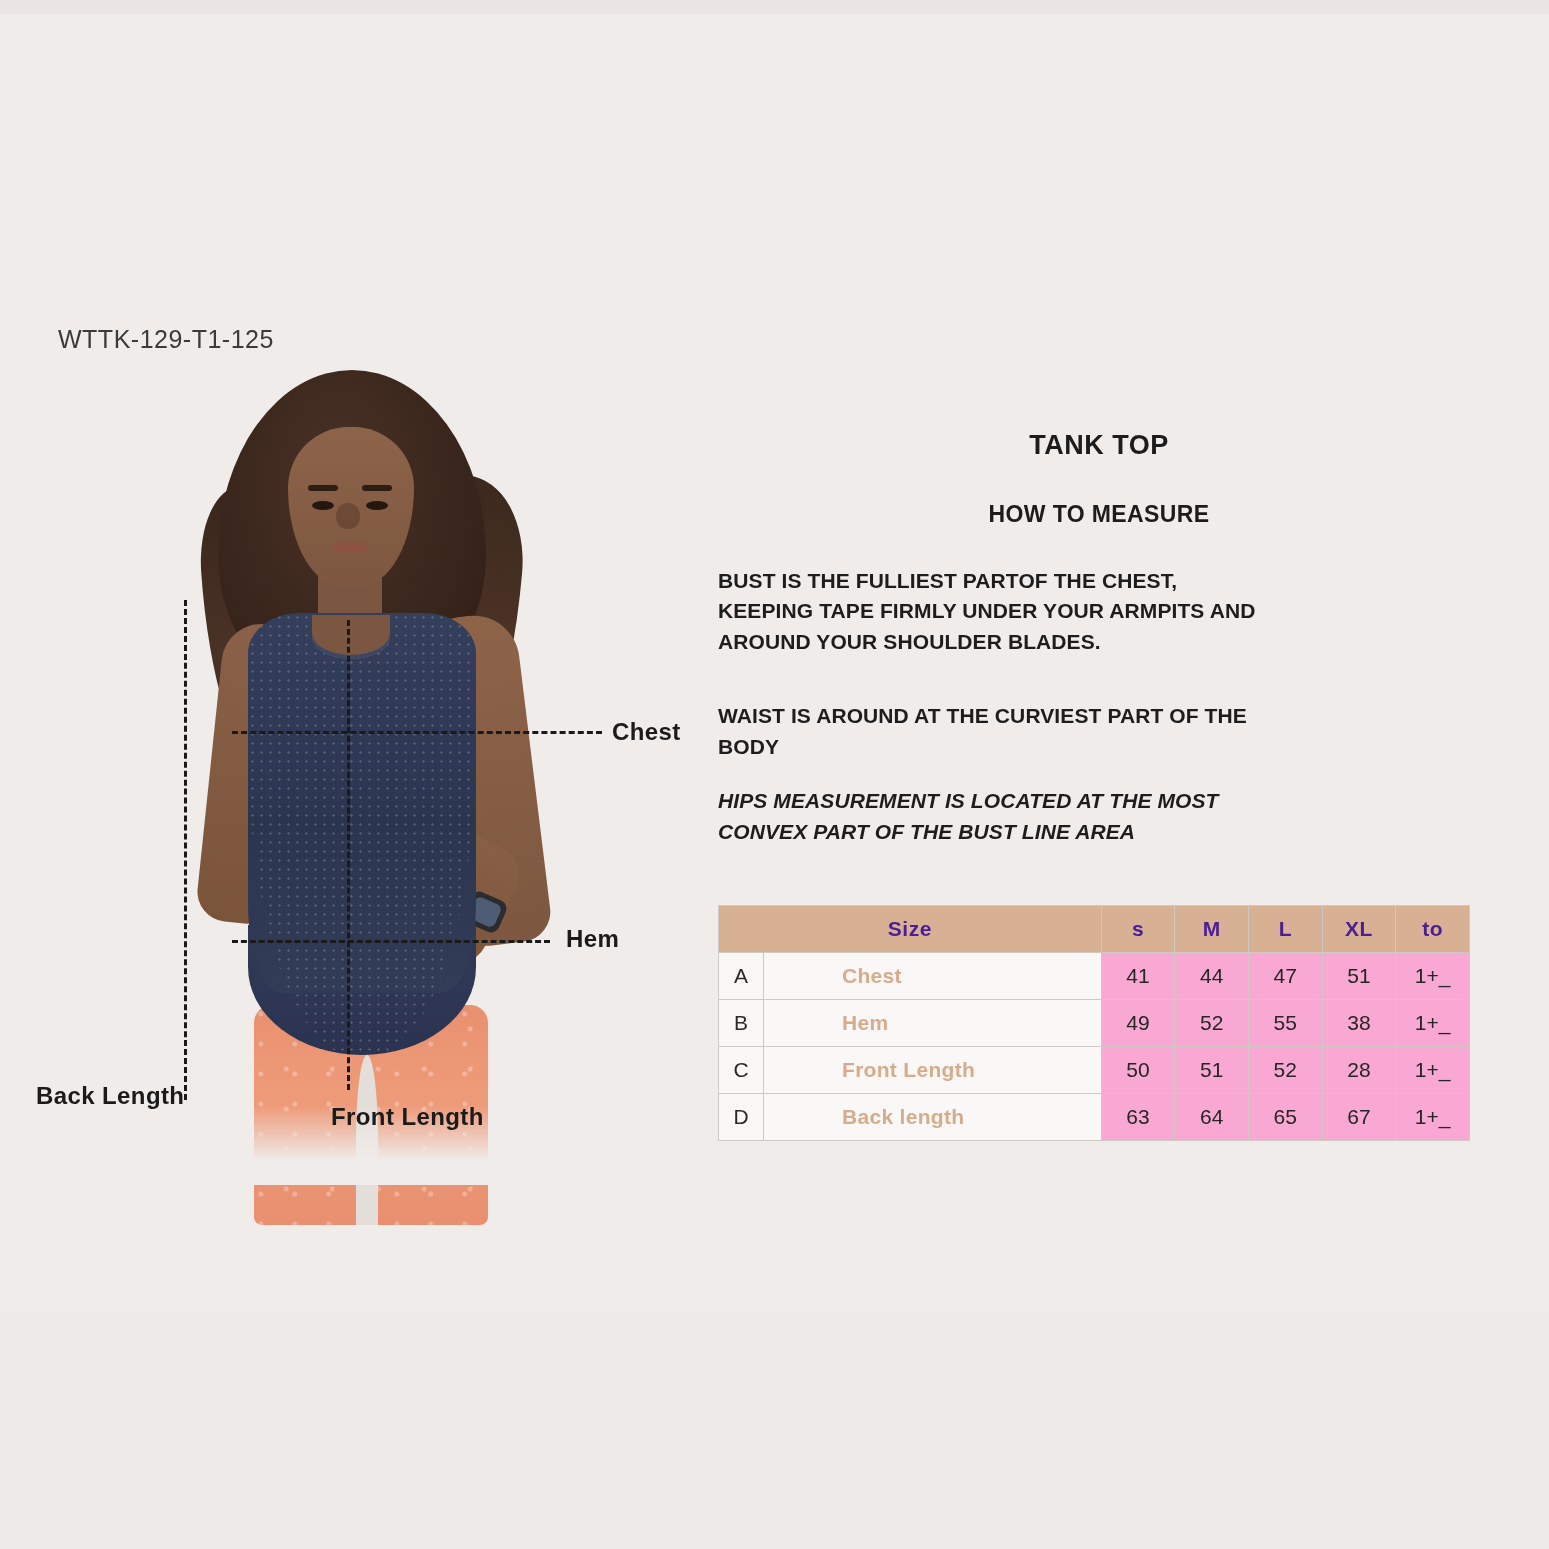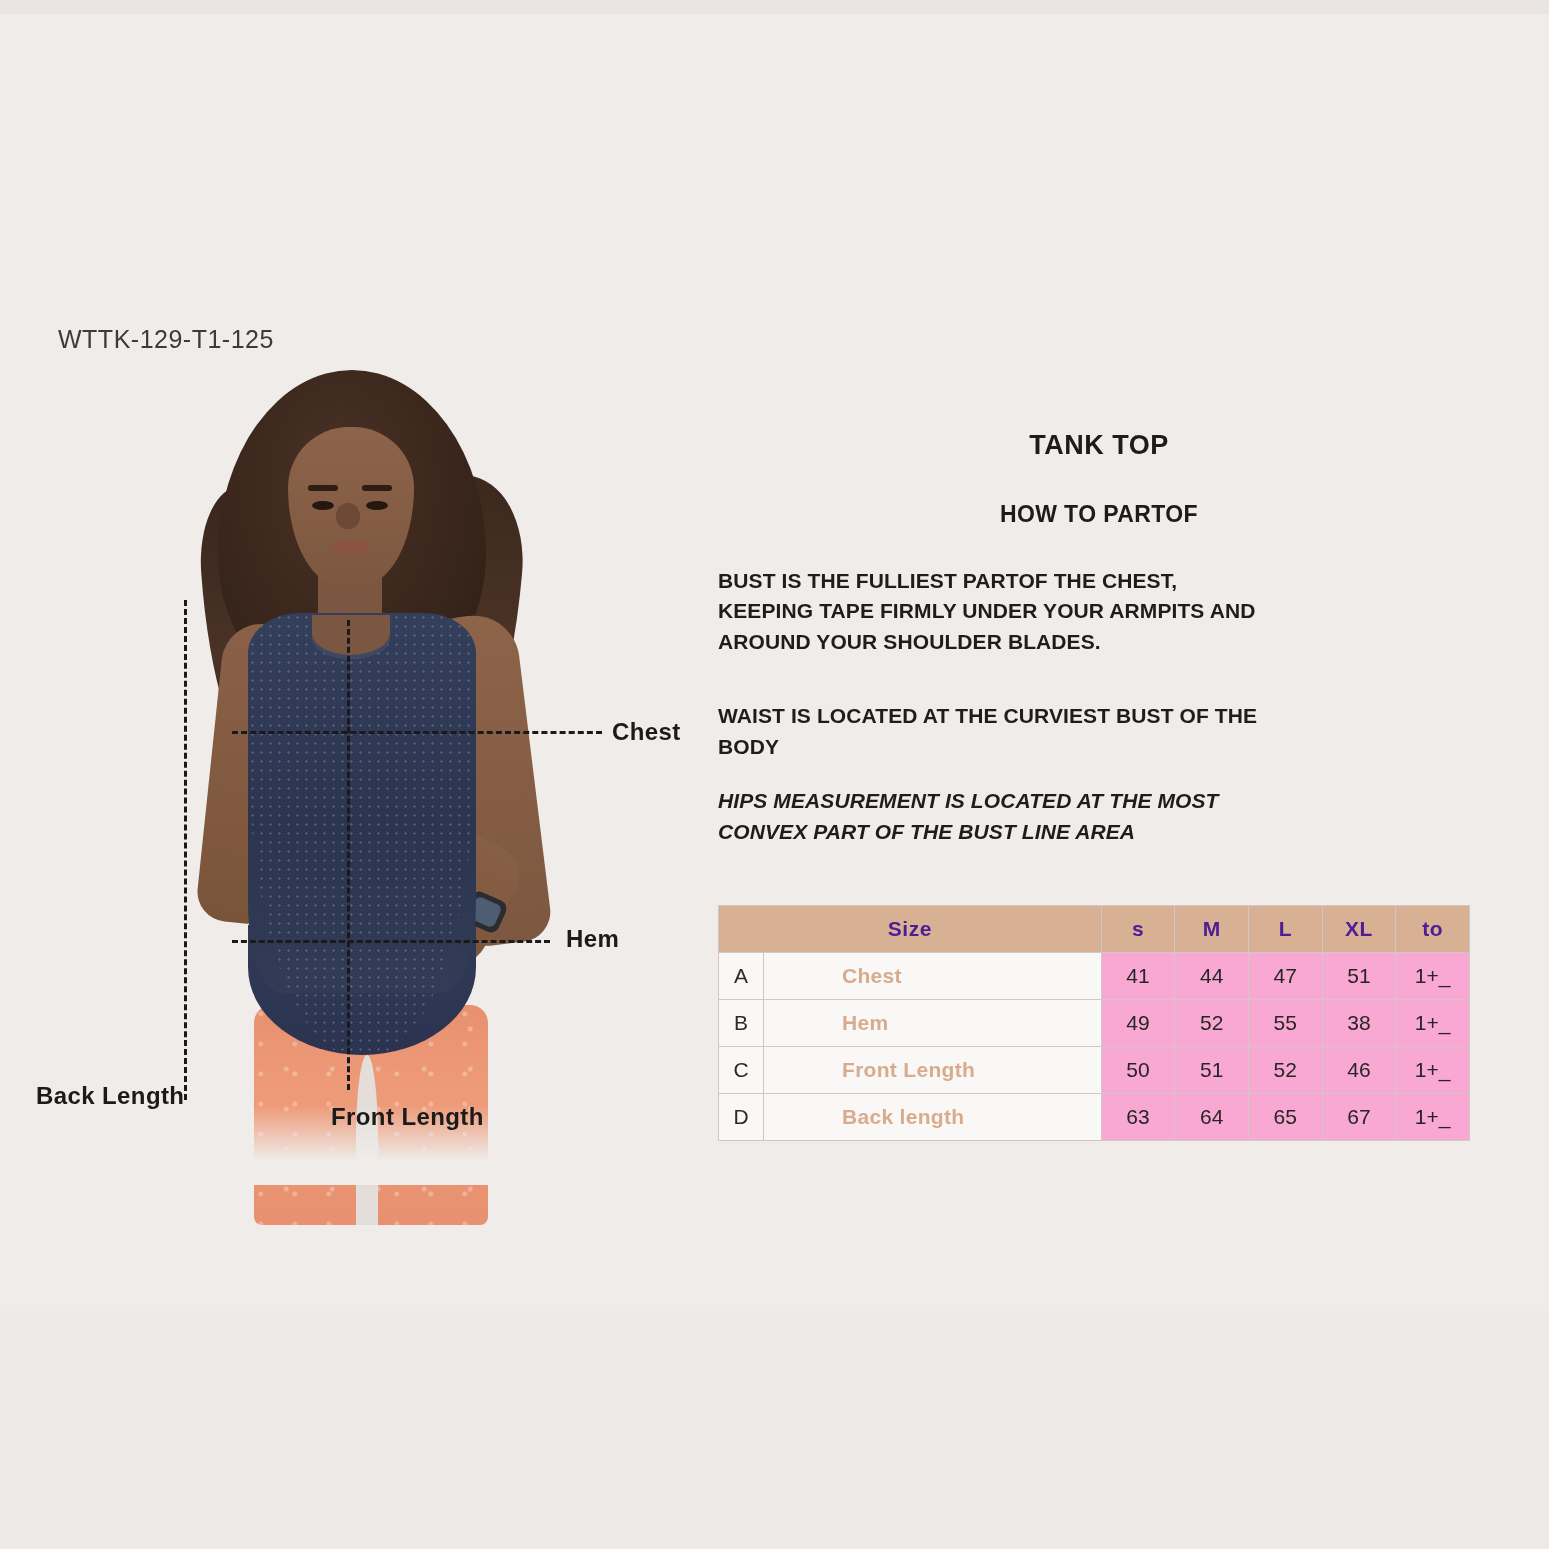--- a/index.html
+++ b/index.html
@@ -364,23 +364,23 @@
 
   <div class="dash-h" style="left:232px; top:940px; width:318px;"></div>
 
   <div class="guide-label" style="left:612px; top:718px;">Chest</div>
   <div class="guide-label" style="left:566px; top:925px;">Hem</div>
   <div class="guide-label" style="left:36px; top:1082px;">Back Length</div>
   <div class="guide-label" style="left:331px; top:1103px;">Front Length</div>
 
   <div class="panel">
     <div class="panel-title">TANK TOP</div>
-    <div class="panel-sub">HOW TO PARTOF</div>
+    <div class="panel-sub">HOW TO MEASURE</div>
     <div class="para p1">BUST IS THE FULLIEST PARTOF THE CHEST, KEEPING TAPE FIRMLY UNDER YOUR ARMPITS AND AROUND YOUR SHOULDER BLADES.</div>
-    <div class="para p2">WAIST IS LOCATED AT THE CURVIEST BUST OF THE BODY</div>
+    <div class="para p2">WAIST IS AROUND AT THE CURVIEST PART OF THE BODY</div>
     <div class="para p3">HIPS MEASUREMENT IS LOCATED AT THE MOST CONVEX PART OF THE BUST LINE AREA</div>
   </div>
 
   <table class="size-table">
     <colgroup>
       <col class="col-a">
         <col class="col-name">
       <col class="col-sz">
         <col class="col-sz">
         <col class="col-sz">
@@ -415,21 +415,21 @@
         <td class="val">55</td>
         <td class="val">38</td>
         <td class="val">1+_</td>
       </tr>
       <tr>
         <td class="rowletter">C</td>
         <td class="rowname">Front Length</td>
         <td class="val">50</td>
         <td class="val">51</td>
         <td class="val">52</td>
-        <td class="val">46</td>
+        <td class="val">28</td>
         <td class="val">1+_</td>
       </tr>
       <tr>
         <td class="rowletter">D</td>
         <td class="rowname">Back length</td>
         <td class="val">63</td>
         <td class="val">64</td>
         <td class="val">65</td>
         <td class="val">67</td>
         <td class="val">1+_</td>

